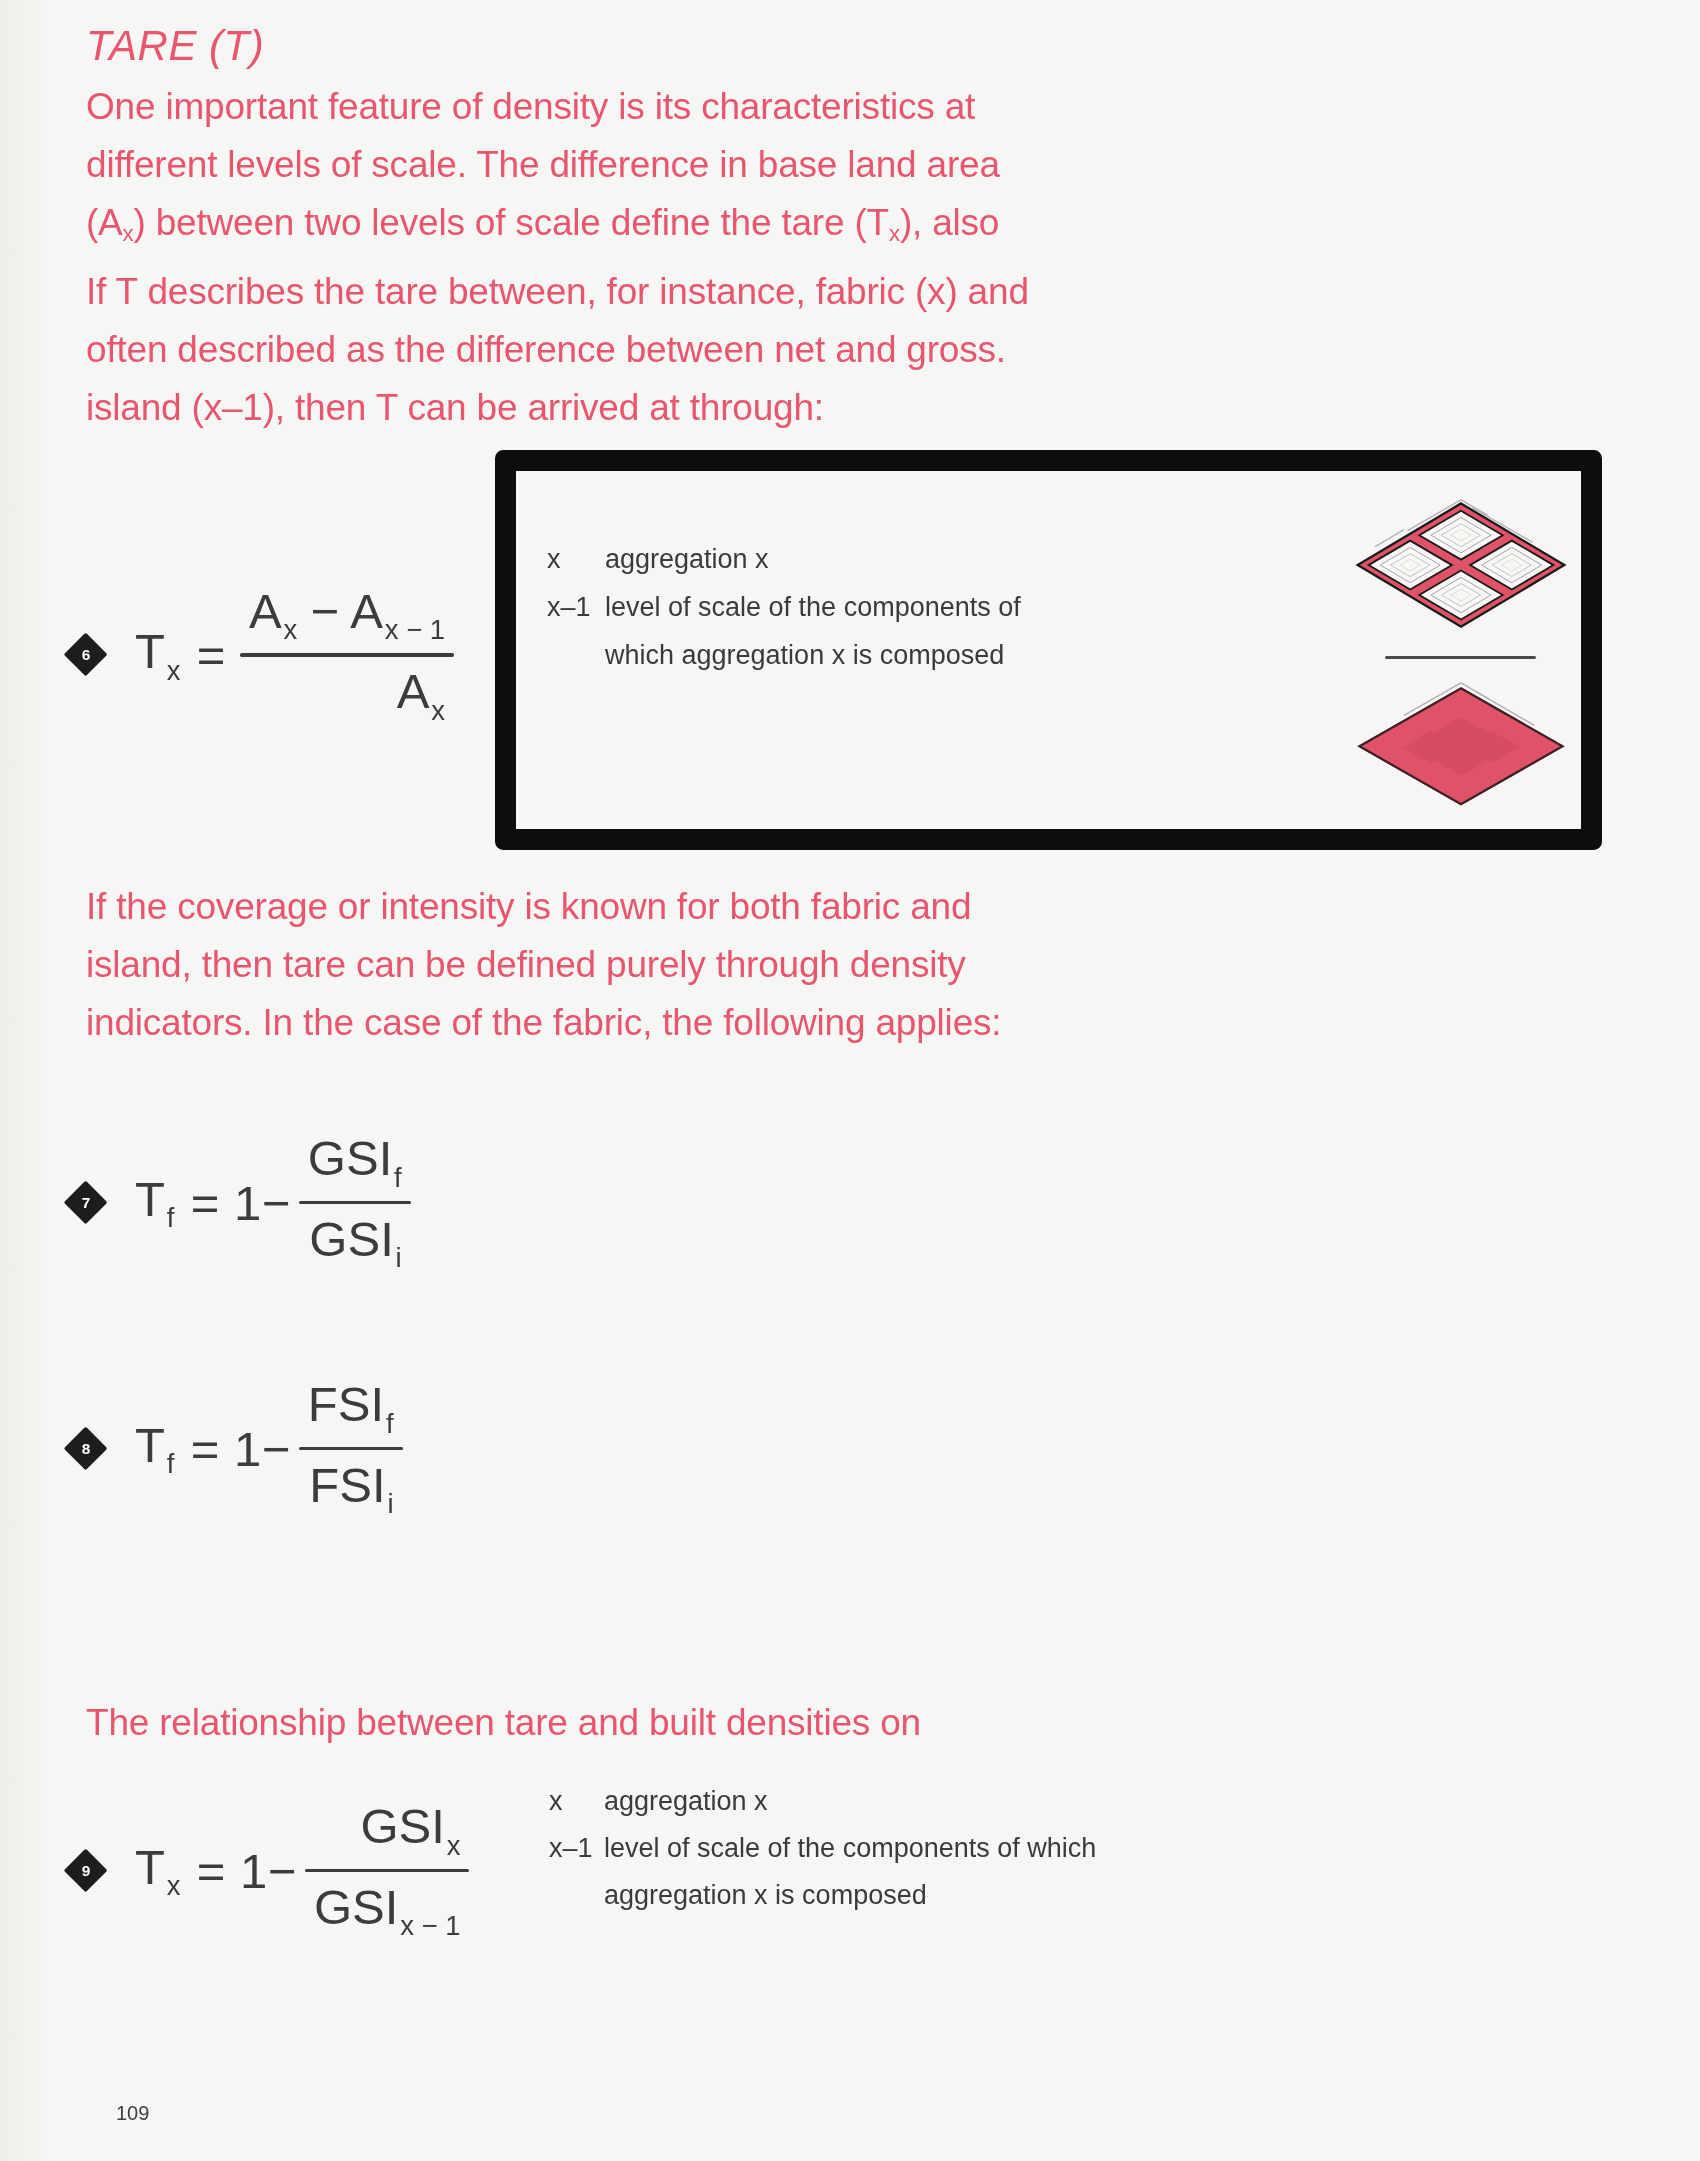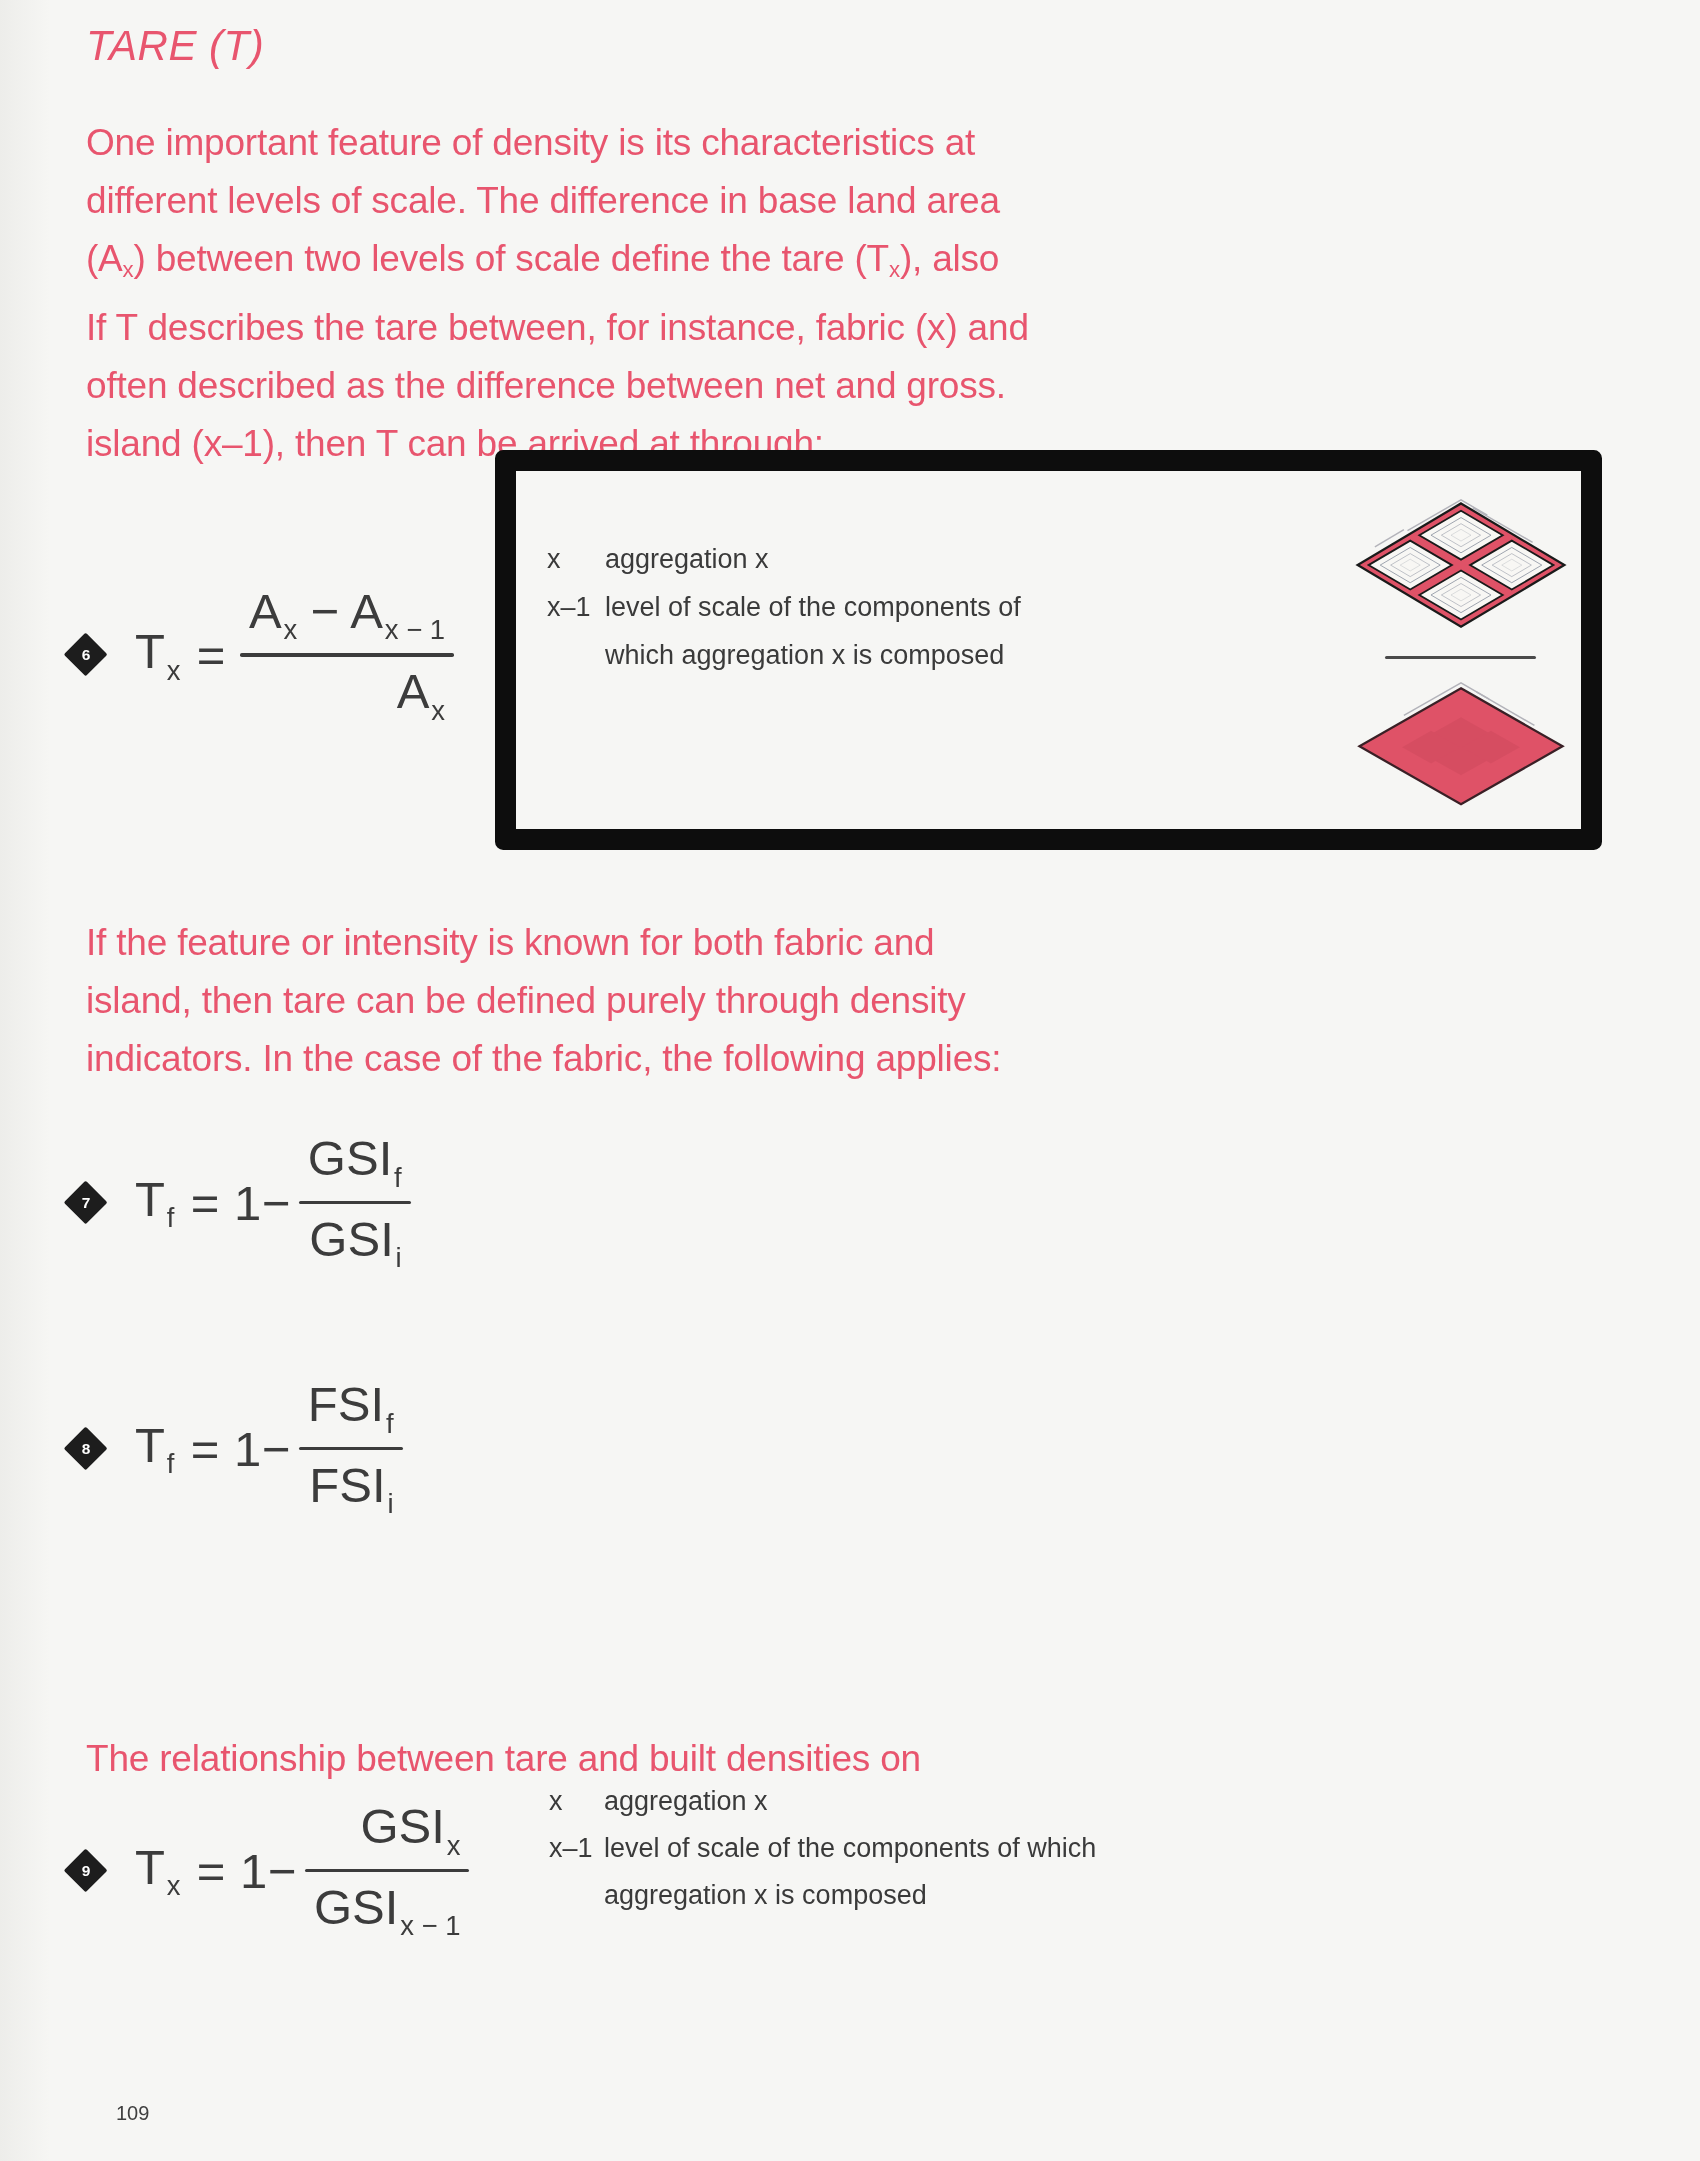--- a/index.html
+++ b/index.html
@@ -9,21 +9,21 @@
     background:linear-gradient(90deg,#ededea 0px,#f6f6f4 50px,#f6f6f4 100%);
     font-family:"Liberation Sans", sans-serif;
     overflow:hidden;
   }
   
   .title{
     position:absolute;left:86px;top:22px;
     font-size:42px;font-style:italic;color:#e8556e;
     letter-spacing:0.5px;white-space:nowrap;
   }
-  .para{position:absolute;color:#e8556e;font-size:37px;letter-spacing:-0.2px;margin-top:36px;}
+  .para{position:absolute;color:#e8556e;font-size:37px;letter-spacing:-0.2px;}
   .pline{white-space:nowrap;line-height:58px;}
   .pline sub{font-size:60%;vertical-align:-0.28em;}
   .p1{left:86px;top:78px;}
   .p2{left:86px;top:878px;}
   .p3{left:86px;top:1694px;}
 
   
   .formula{
     position:absolute;left:64px;display:flex;align-items:center;
     color:#3c3c3c;font-size:49px;font-weight:500;
@@ -148,21 +148,21 @@
         <g fill="#8b2335" opacity="0.10">
           <polygon points="123,40 180,72 123,104 66,72"></polygon>
           <polygon points="90,55 122,73 90,91 58,73"></polygon>
           <polygon points="156,55 188,73 156,91 124,73"></polygon>
         </g>
       </svg>
     </div>
   </div>
 
   <div class="para p2">
-    <div class="pline">If the feature or intensity is known for both fabric and</div>
+    <div class="pline">If the coverage or intensity is known for both fabric and</div>
     <div class="pline">island, then tare can be defined purely through density</div>
     <div class="pline">indicators. In the case of the fabric, the following applies:</div>
   </div>
 
   <div class="formula f2">
     <div class="bullet">
       <span class="diamond"></span>
       <span class="bnum">7</span>
     </div>
     <div class="flhs">T<sub>f</sub></div>

